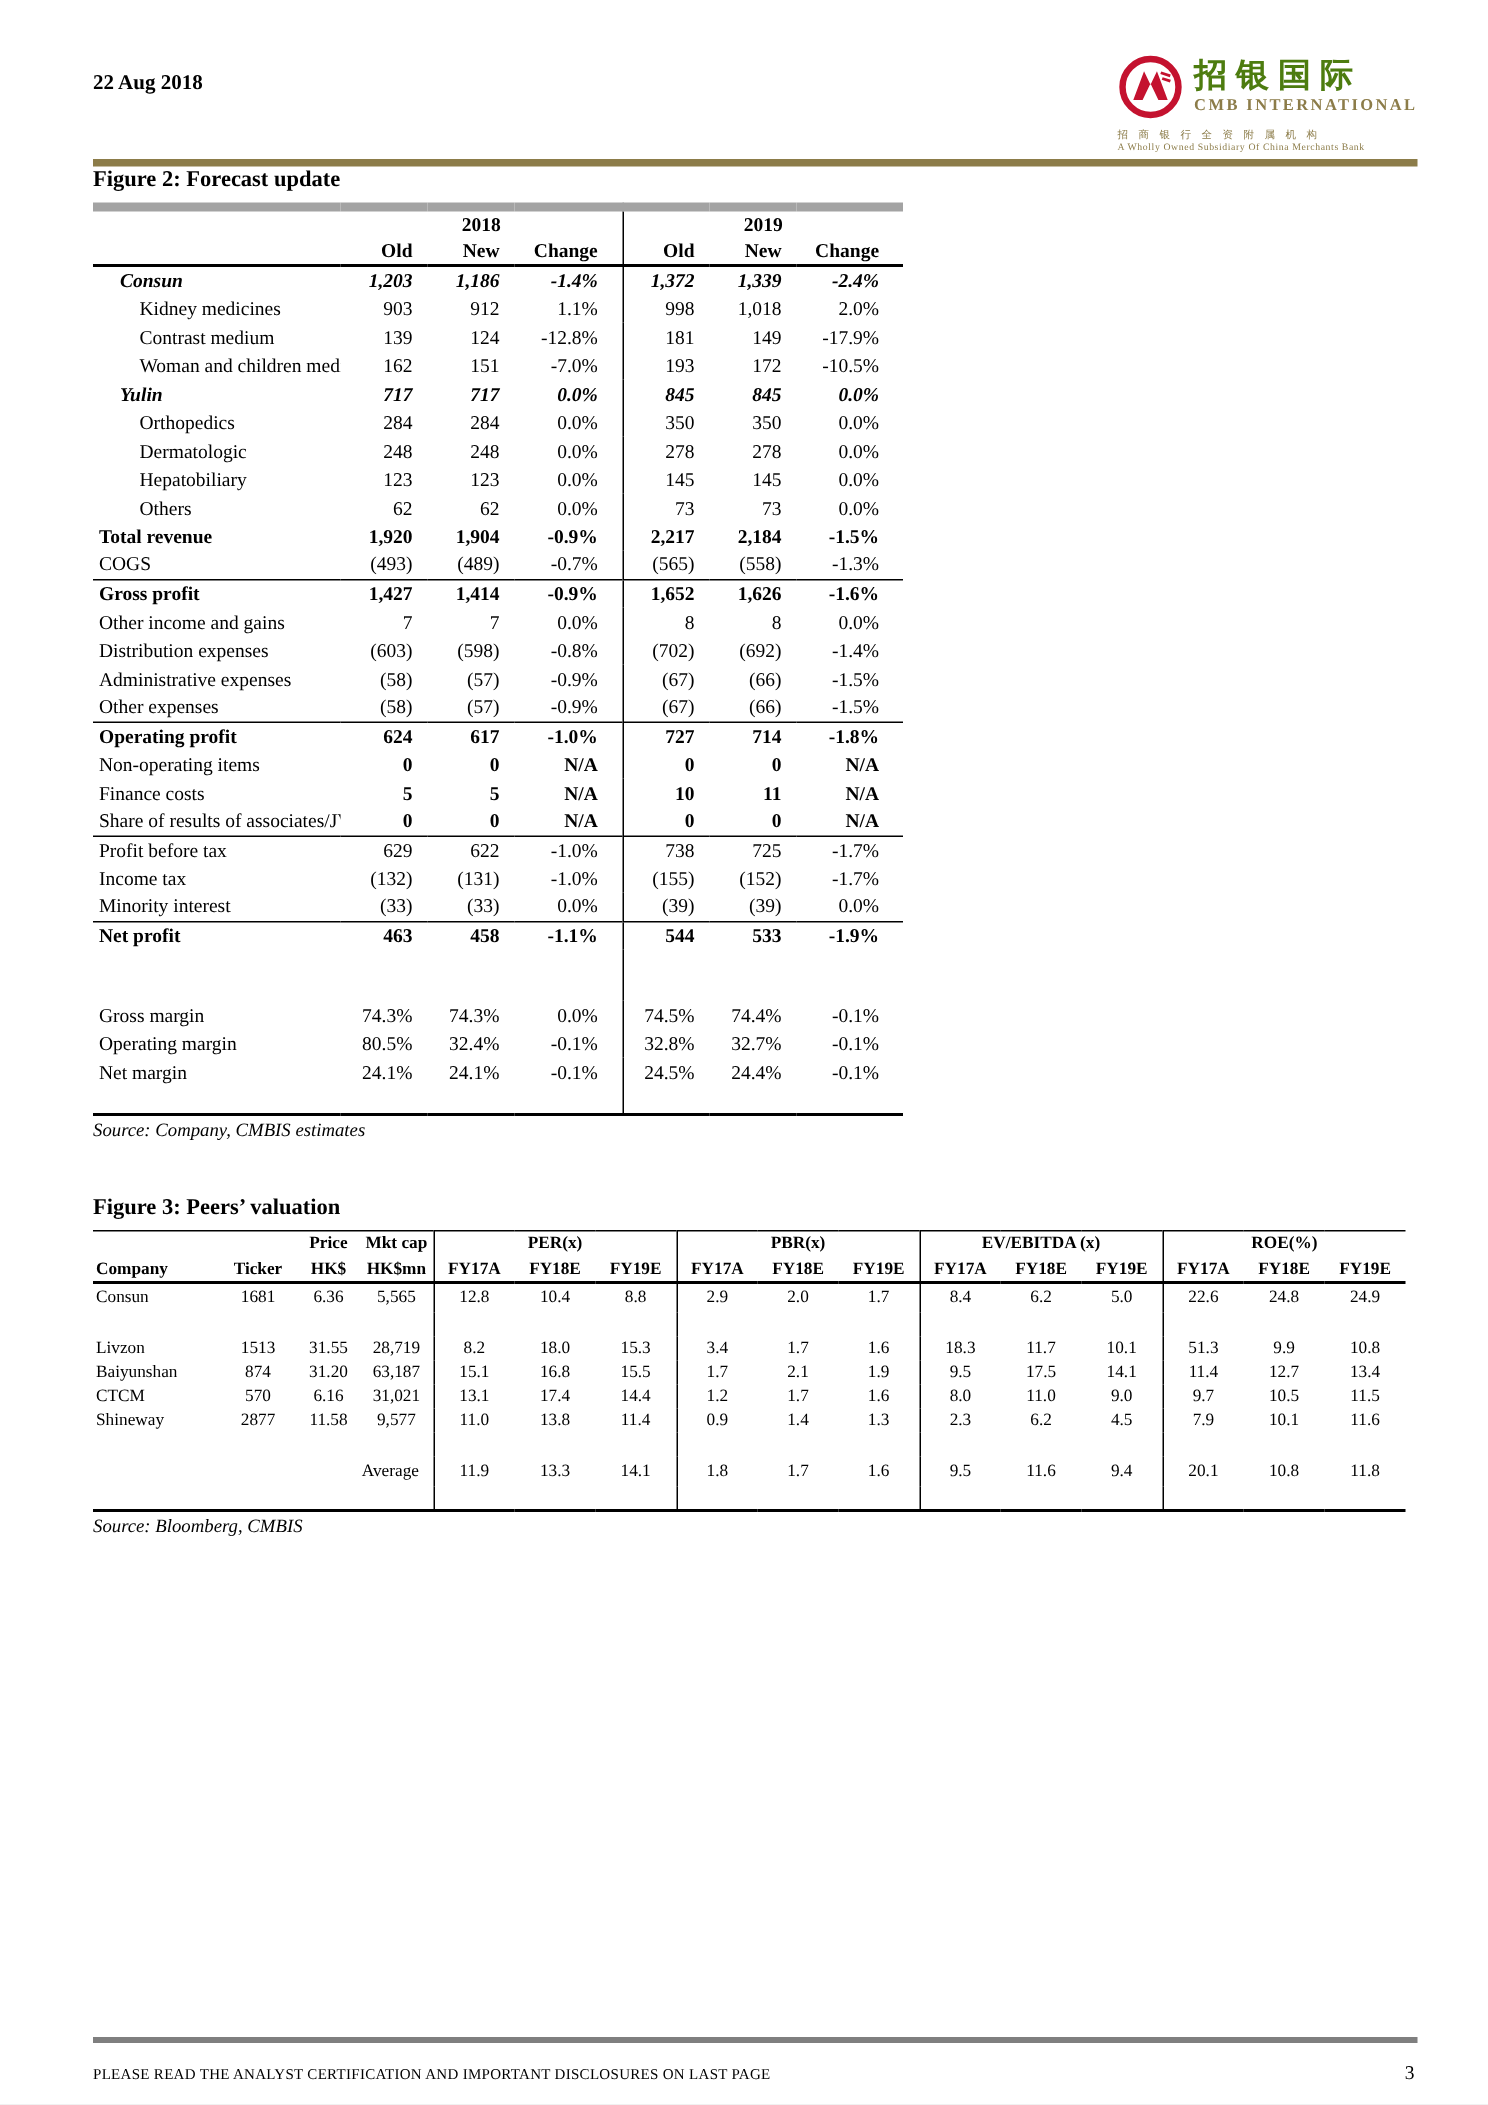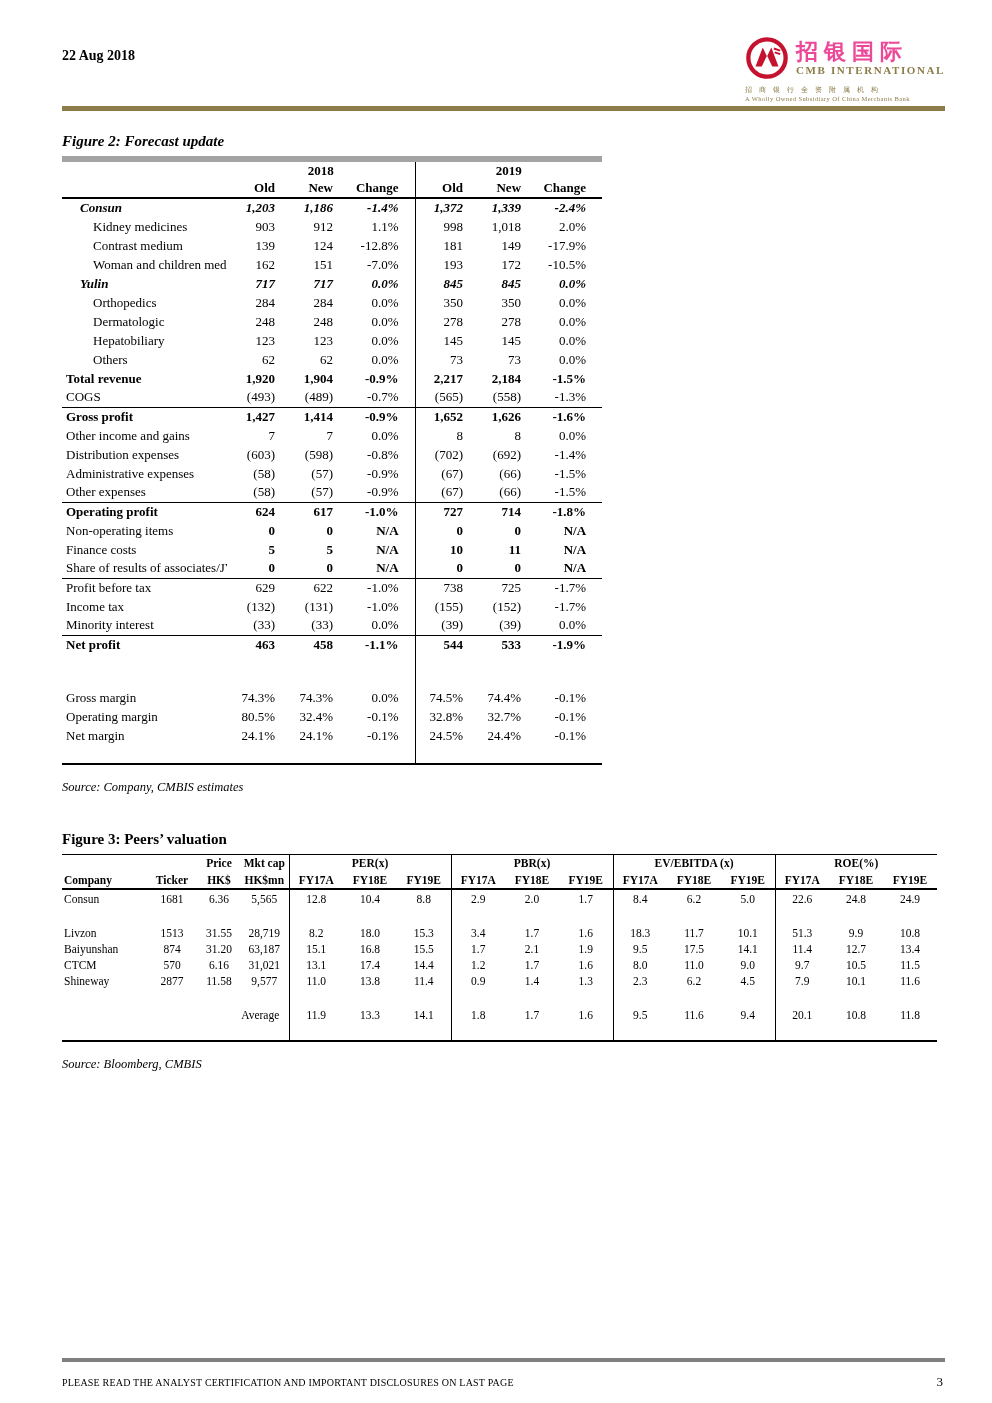--- a/index.html
+++ b/index.html
@@ -19,23 +19,23 @@
   .logo-emblem { width:44px; height:44px; }
   .logo-names { display:flex; flex-direction:column; }
   .logo-cn { font-weight:bold; font-size:22px; letter-spacing:6px; line-height:24px; white-space:nowrap; }
   .logo-en { font-weight:bold; font-size:11px; letter-spacing:1.6px; line-height:13px; white-space:nowrap; }
   .logo-sub-cn { font-size:7px; letter-spacing:7px; margin-top:5px; white-space:nowrap; }
   .logo-sub-en { font-size:6.5px; letter-spacing:0.4px; line-height:8px; white-space:nowrap; }
   .goldbar { height:5px; width:883px; margin-top:3px; }
 
   
   .figtitle { font-weight:bold; font-size:15px; }
-  .fig2-title { margin-top:22px;font-style:italic; }
+  .fig2-title { margin-top:1px; }
   .fig3-title { margin-top:36px; }
-  .source { font-style:italic; font-size:12.5px; margin-top:15px; }
+  .source { font-style:italic; font-size:12.5px; margin-top:2px; }
 
   
   table { border-collapse:collapse; table-layout:fixed; }
   td { white-space:nowrap; overflow:hidden; }
   .f2 { width:540px; margin-top:6px; border-top:6px solid #a3a3a3; border-bottom:2px solid #000; font-size:13px; }
   .f2 td { height:19px; vertical-align:middle; }
   .f2 .yr { text-align:center; font-weight:bold; height:20px; }
   .f2 .hb { font-weight:bold; border-bottom:2px solid #000; }
   .f2 .num { text-align:right; padding-right:10px; }
   .f2 .chg { padding-right:16px; }
@@ -75,21 +75,21 @@
       <div class="date">22 Aug 2018</div>
       <div class="logo">
         <div class="logo-main">
           <svg class="logo-emblem" viewBox="0 0 46 46">
             <circle cx="23" cy="23" r="19.5" fill="none" stroke="#C4122F" stroke-width="4.5"></circle>
             <polygon fill="#C4122F" points="11,32 18.5,12 23,21.5 27.5,12 35,32 28.5,32 23,20.5 17.5,32"></polygon>
             <rect x="30" y="13" width="7" height="2" fill="#C4122F" transform="rotate(18 33 14)"></rect>
             <rect x="31" y="17" width="6" height="2" fill="#C4122F" transform="rotate(18 34 18)"></rect>
           </svg>
           <div class="logo-names">
-            <div class="logo-cn gold-text" style="color: #ec4899;">招银国际</div>
+            <div class="logo-cn gold-text" style="color: #4d7c0f; font-family: Liberation Mono, monospace;">招银国际</div>
             <div class="logo-en gold-text" style="color: rgb(140, 124, 73);">CMB INTERNATIONAL</div>
           </div>
         </div>
         <div class="logo-sub-cn gold-text" style="color: rgb(140, 124, 73);">招商银行全资附属机构</div>
         <div class="logo-sub-en gold-text" style="color: rgb(140, 124, 73);">A Wholly Owned Subsidiary Of China Merchants Bank</div>
       </div>
     </div>
     <div class="goldbar" style="background: rgb(140, 124, 73);"></div>
 
     <div class="figtitle fig2-title">Figure 2: Forecast update</div>

